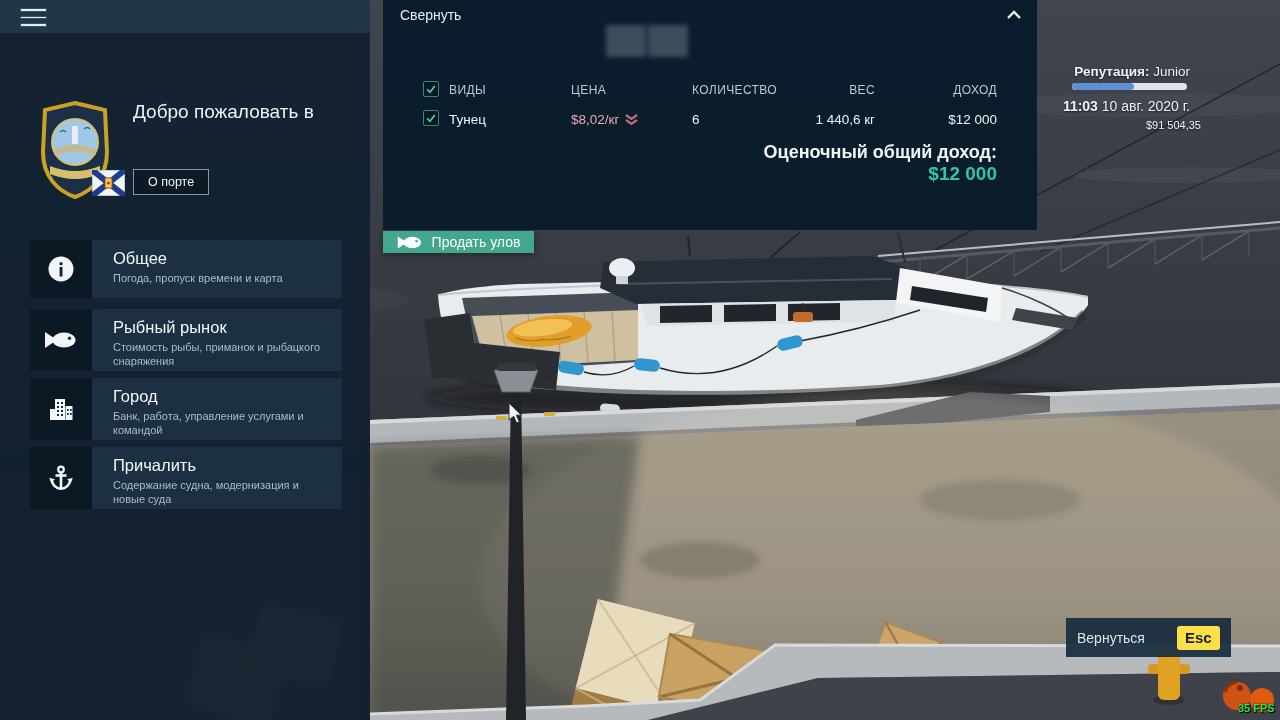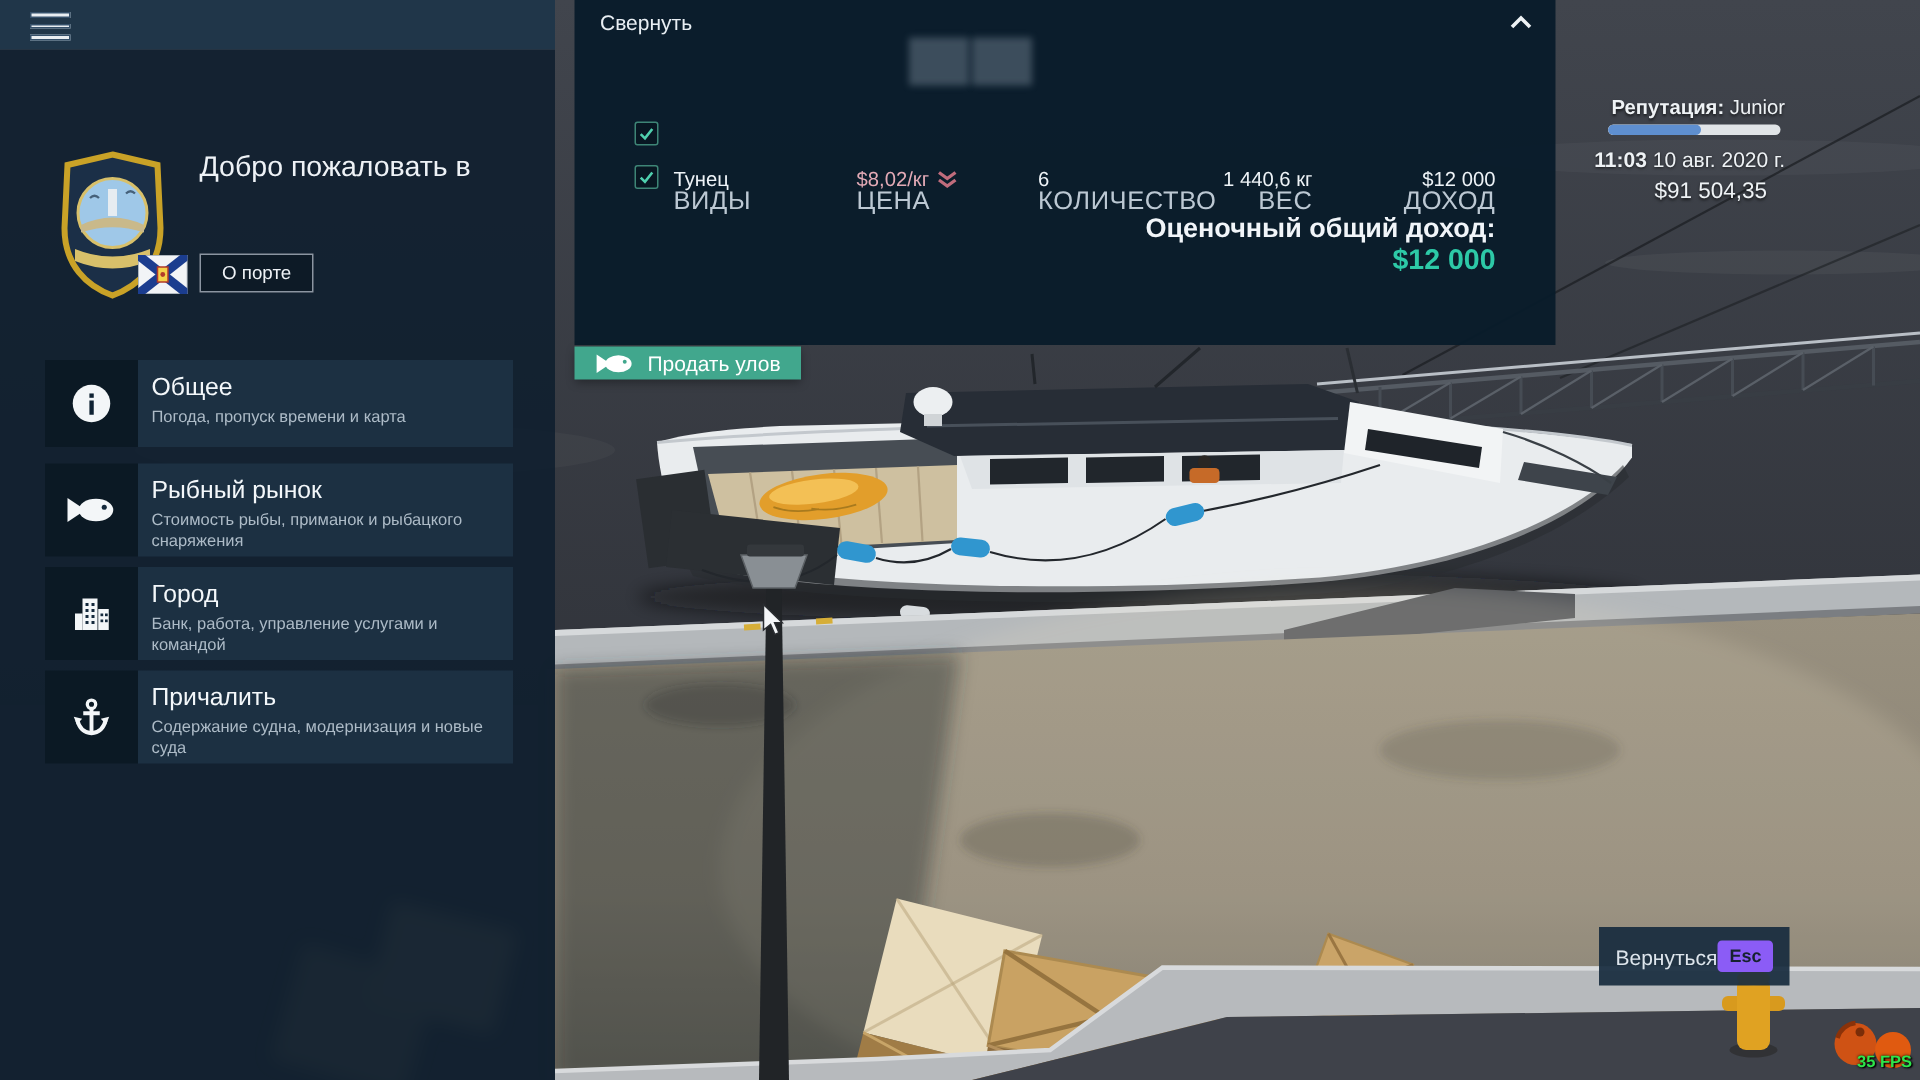--- a/index.html
+++ b/index.html
@@ -19,53 +19,53 @@
 
   .welcome-prefix{left:133px;top:101px;font-size:19px;color:#eef2f6;z-index:11;}
   .port-name{left:131px;top:121px;font-size:33px;font-weight:bold;color:#fbfdfe;z-index:11;letter-spacing:0.5px;}
   .about-btn{left:133px;top:169px;height:24px;padding:0 14px;border:1px solid #8b95a1;background:rgba(8,17,27,0.5);
              color:#eef2f6;font-size:12.5px;display:flex;align-items:center;z-index:11;cursor:pointer;}
   .emblem{left:38px;top:100px;z-index:11;}
   .flag{left:92px;top:170px;z-index:12;}
 
   .menu{left:30px;width:312px;display:flex;z-index:11;}
   .mi-icon{width:62px;background:rgba(11,24,36,0.9);display:flex;align-items:center;justify-content:center;flex:none;}
-  .mi-text{flex:1;background:rgba(30,51,71,0.82);padding:7px 12px 6px 9px;}
+  .mi-text{flex:1;background:rgba(30,51,71,0.82);padding:7px 12px 6px 21px;}
   .mi-title{font-size:16.5px;color:#f3f7fa;margin:2px 0 3px;}
   .mi-sub{font-size:11px;color:#adbbc7;line-height:1.3;}
 
   
   .sell-panel{left:383px;top:0;width:654px;height:230px;background:rgba(8,27,42,0.95);z-index:10;}
   .collapse-label{left:400px;top:7px;font-size:14px;color:#e8eef3;z-index:11;cursor:pointer;}
   .collapse-chevron{left:1006px;top:9px;z-index:11;cursor:pointer;}
   .thumb{top:25px;width:40px;height:32px;background:rgba(190,206,218,0.28);filter:blur(2.5px);z-index:11;}
-  .col-h{font-size:17px;color:#bcc8d3;letter-spacing:0.4px;z-index:11;margin-top:41px;}
+  .col-h{font-size:12px;color:#bcc8d3;letter-spacing:0.4px;z-index:11;}
   .cell{font-size:13.5px;color:#eef3f7;z-index:11;}
   .cbx{width:16px;height:16px;border:1px solid #3e8576;background:rgba(8,22,32,0.75);border-radius:2px;
        display:flex;align-items:center;justify-content:center;z-index:11;cursor:pointer;box-sizing:border-box;}
   .price{color:#e3aab6;display:flex;align-items:center;gap:5px;}
   .total-label{font-size:18px;font-weight:600;color:#f1f5f9;z-index:11;}
   .total-value{font-size:19px;font-weight:bold;color:#2dc9a7;z-index:11;}
   .sell-btn{left:383px;top:231px;width:151px;height:22px;background:#41a78d;display:flex;align-items:center;justify-content:center;
             gap:9px;color:#fff;font-size:14px;z-index:10;cursor:pointer;box-shadow:0 2px 6px rgba(0,0,0,0.35);}
 
   
   .hud-text{text-shadow:0 1px 2px rgba(0,0,0,0.65);color:#eef2f5;z-index:10;}
   .rep-line{right:90px;top:64px;font-size:13.5px;}
   .rep-line b{font-weight:bold;}
   .progress{left:1072px;top:83px;width:115px;height:7px;background:#e0e4e7;border-radius:4px;z-index:10;overflow:hidden;}
   .progress>div{height:100%;background:#5e8fd0;border-radius:4px;}
   .time-line{right:90px;top:98px;font-size:14px;}
-  .money-line{right:102px;top:119px;font-size:15px;}
+  .money-line{right:79px;top:119px;font-size:11px;}
 
   .back-btn{left:1066px;top:618px;height:39px;padding:0 11px;background:rgba(23,43,62,0.92);display:flex;align-items:center;
             z-index:10;cursor:pointer;}
   .back-label{font-size:14px;color:#dde5ec;}
-  .esc-badge{background:#8b5cf6;color:#16222f;font-weight:bold;font-size:12px;border-radius:3px;
-             padding:3px 8px;line-height:1.2;}
+  .esc-badge{background:#fde047;color:#16222f;font-weight:bold;font-size:15px;border-radius:3px;
+             padding:3px 8px;line-height:1.2;margin-left:32px;}
   .fps{left:1238px;top:702px;font-size:11px;font-weight:bold;color:#2ee54b;z-index:10;
        text-shadow:0 0 2px #000,1px 1px 1px #000;}
 </style>
 </head>
 <body>
 
 <div class="stage">
 
   <svg id="scene" class="abs" width="1280" height="720" viewBox="0 0 1280 720">
     <defs>

